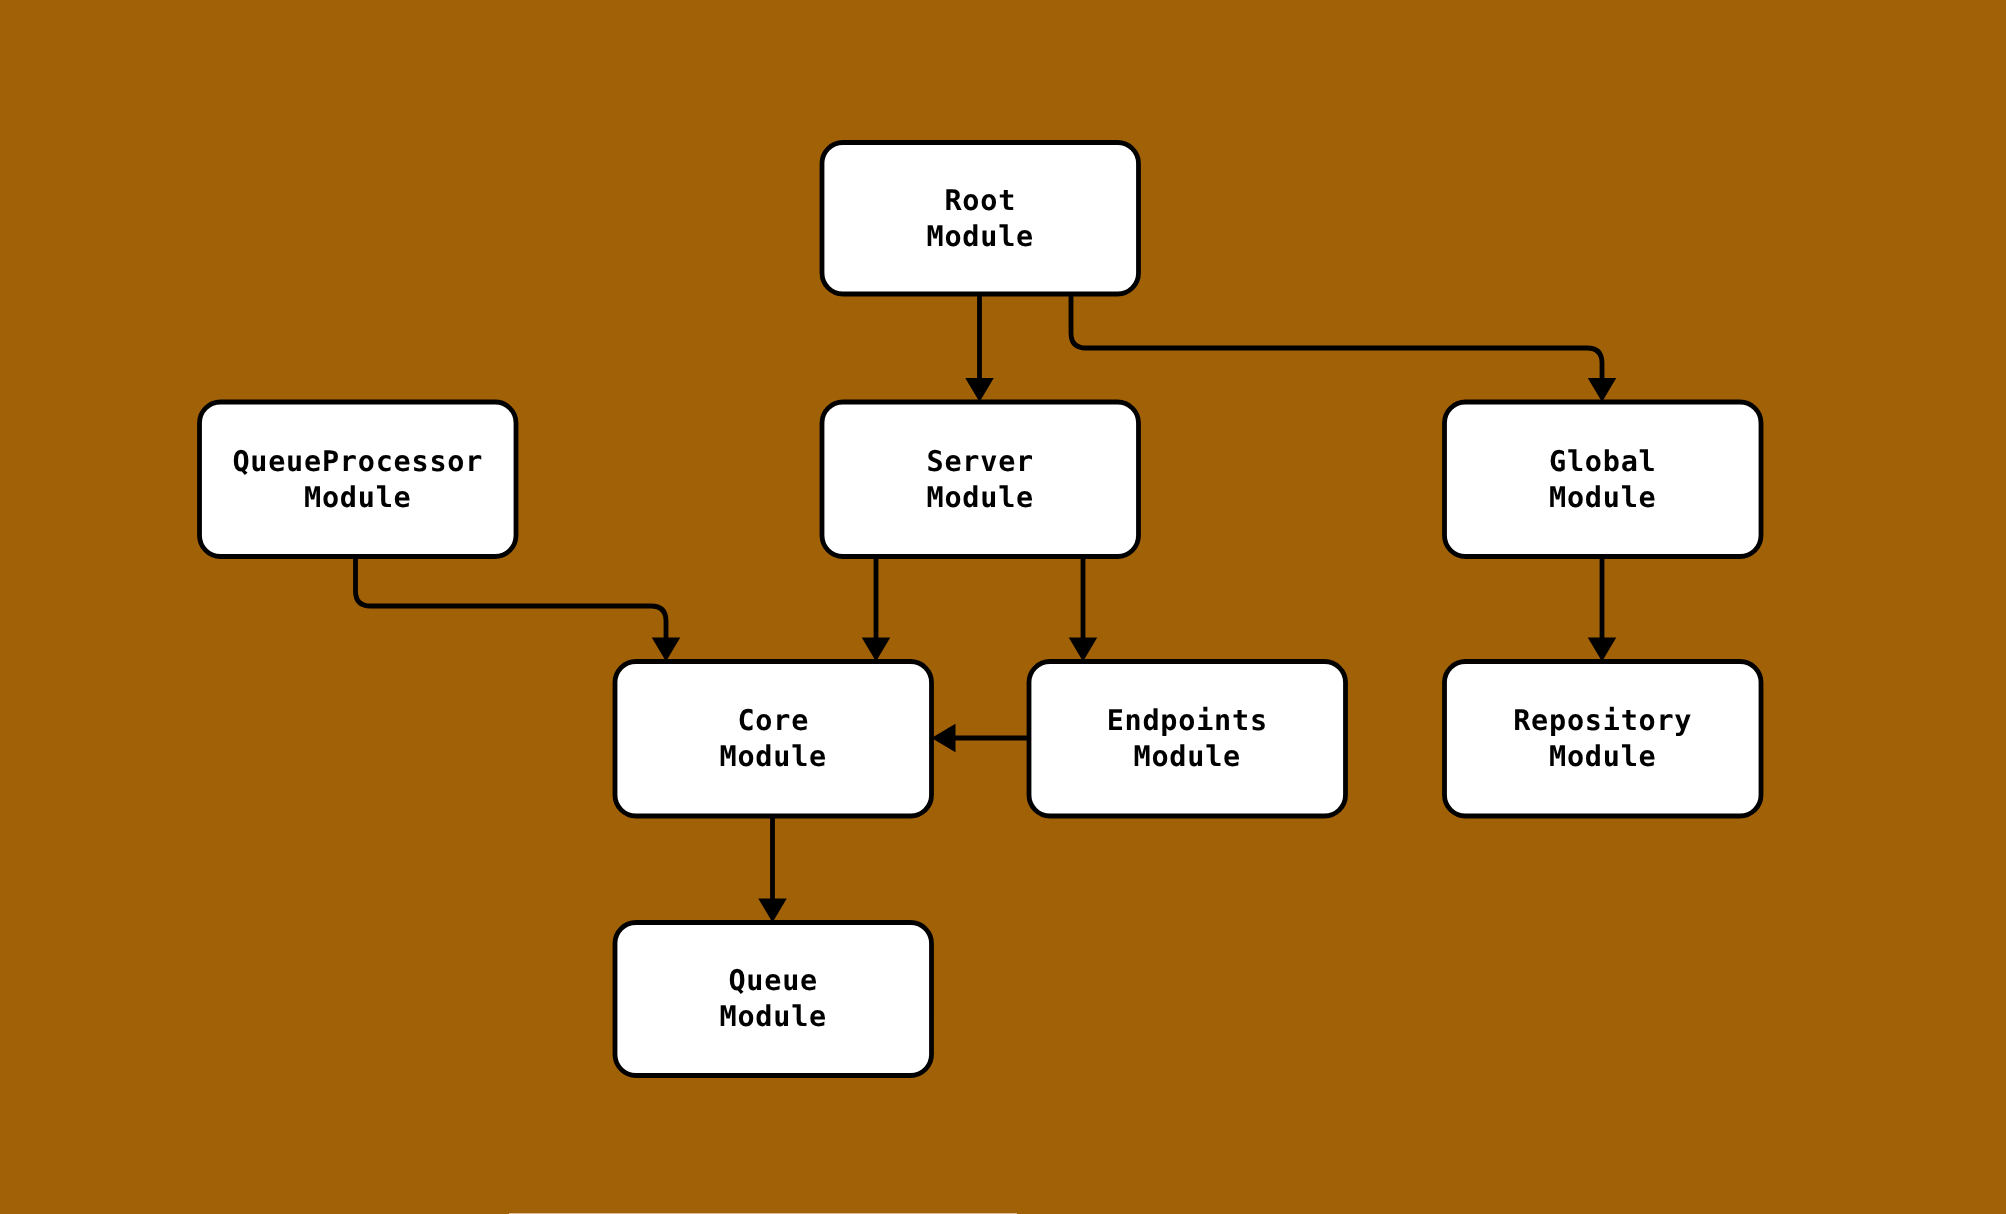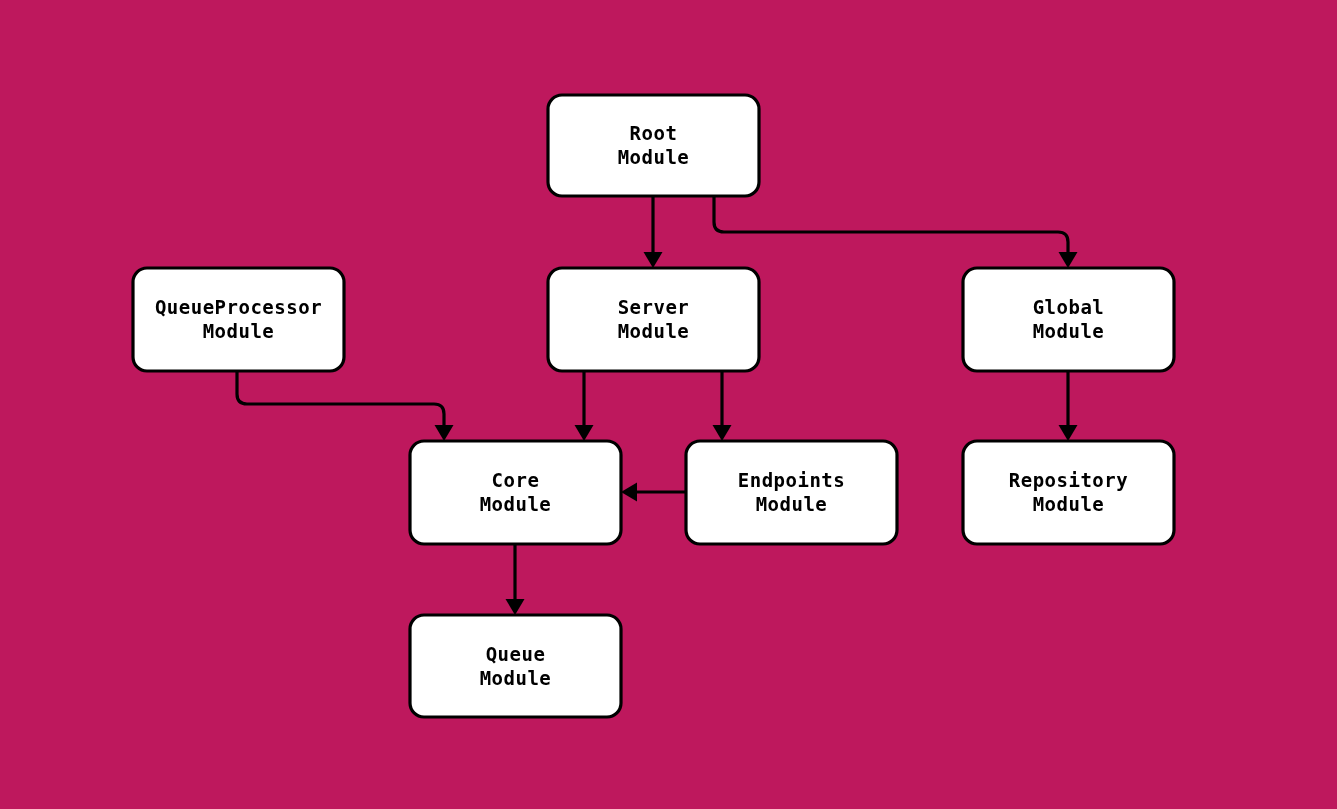--- a/index.html
+++ b/index.html
@@ -10,21 +10,21 @@
   body {
     width: 1337px;
     height: 809px;
     overflow: hidden;
     font-family: "DejaVu Sans Mono", "Liberation Mono", monospace;
   }
   #diagram-root {
     position: relative;
     width: 1337px;
     height: 809px;
-    background: #be185d;
+    background: #a16207;
   }
   svg#diagram-canvas {
     display: block;
     width: 1337px;
     height: 809px;
   }
   .node-box {
     fill: #ffffff;
     stroke: #000000;
     stroke-width: 3.2;

